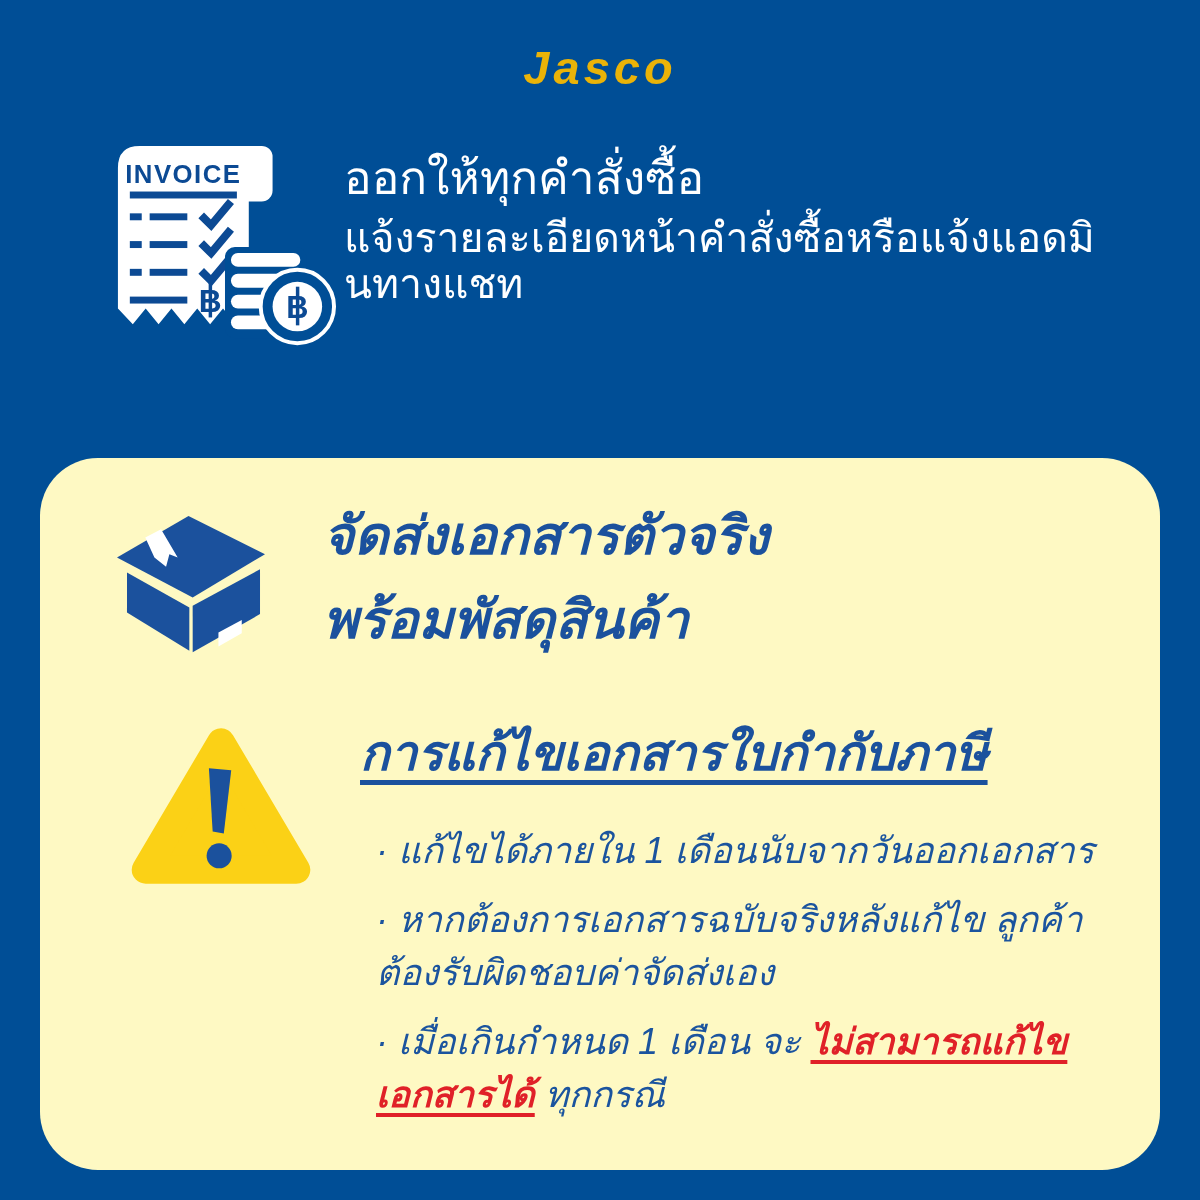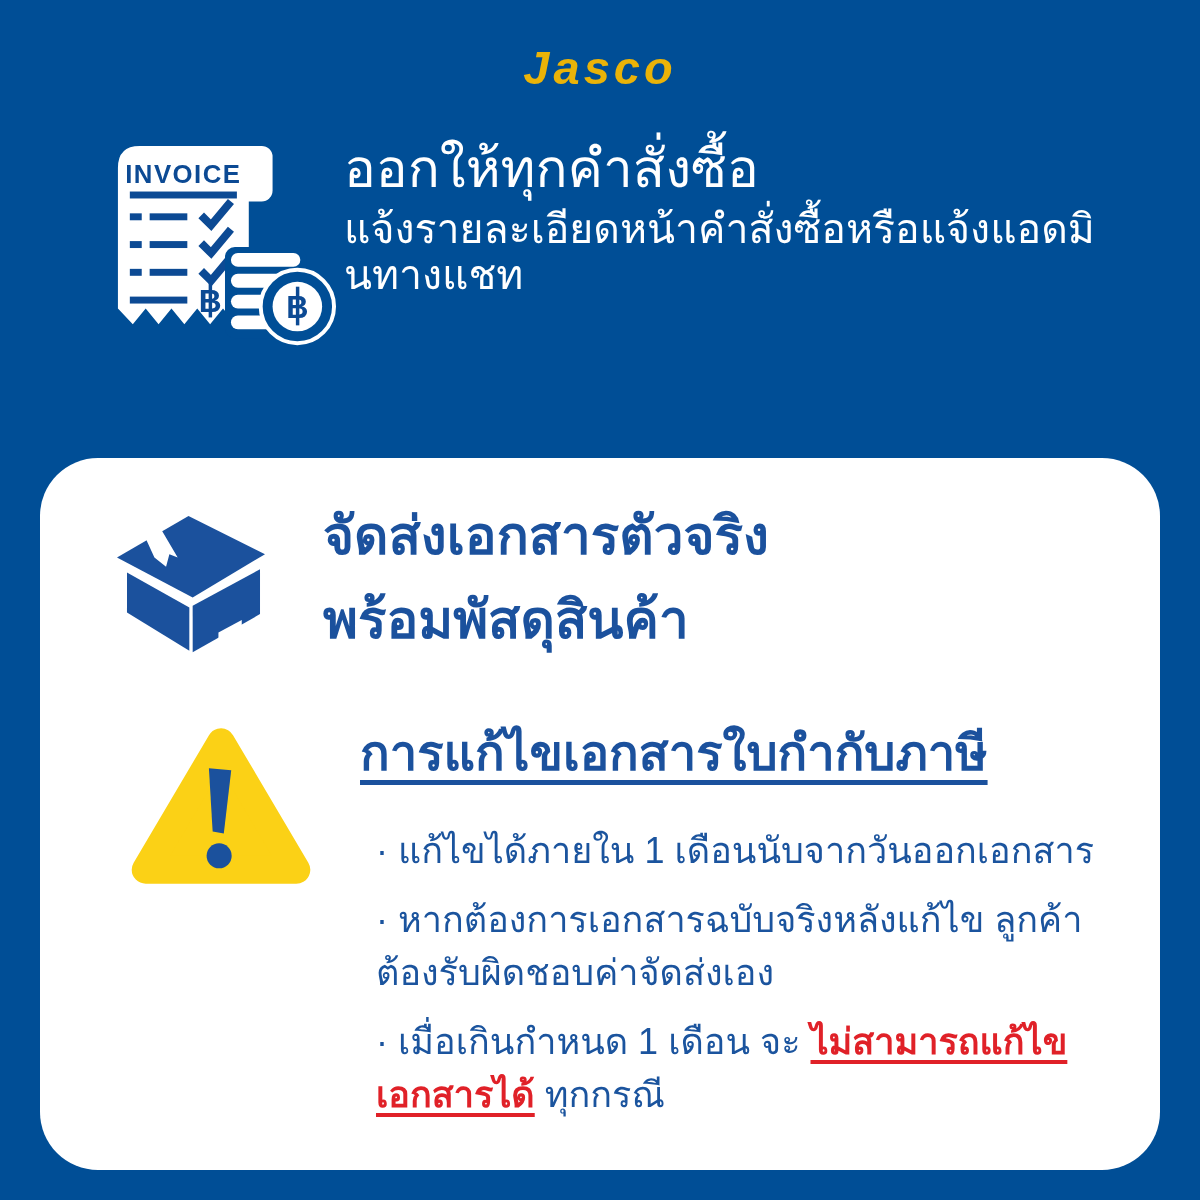--- a/index.html
+++ b/index.html
@@ -19,26 +19,26 @@
     letter-spacing:4px; color:#eab308;
   }
   
   .hero-icon {
     position:absolute; left:110px; top:138px; width:228px; height:208px;
   }
   .hero-text {
     position:absolute; left:344px; top:122px; width:810px;
   }
   .hero-title { font-size:56px; font-weight:bold; line-height:86px; letter-spacing:0; }
-  .hero-sub   { font-size:53px; font-weight:normal; margin-top:16px; line-height:62px; }
+  .hero-sub   { font-size:46px; font-weight:normal; margin-top:25px; line-height:62px; }
   .hero-note  { font-size:41px; font-weight:normal; margin-top:6px; line-height:46px; }
   
   .card {
     position:absolute; left:40px; top:458px; width:1120px; height:712px;
-    background:#ffffff; border-radius:58px;
+    background:#fef9c3; border-radius:58px;font-style:italic;
   }
   .box-icon   { position:absolute; left:72px;  top:48px;  width:158px; }
   .ship-title {
     position:absolute; left:283px; top:36px; width:760px;
     color:#1B519D; font-size:53px; font-weight:bold; line-height:84px;
   }
   .warn-icon  { position:absolute; left:88px; top:262px; width:186px; }
   .warn-block { position:absolute; left:320px; top:256px; width:790px; }
   .warn-heading {
     display:inline-block;

